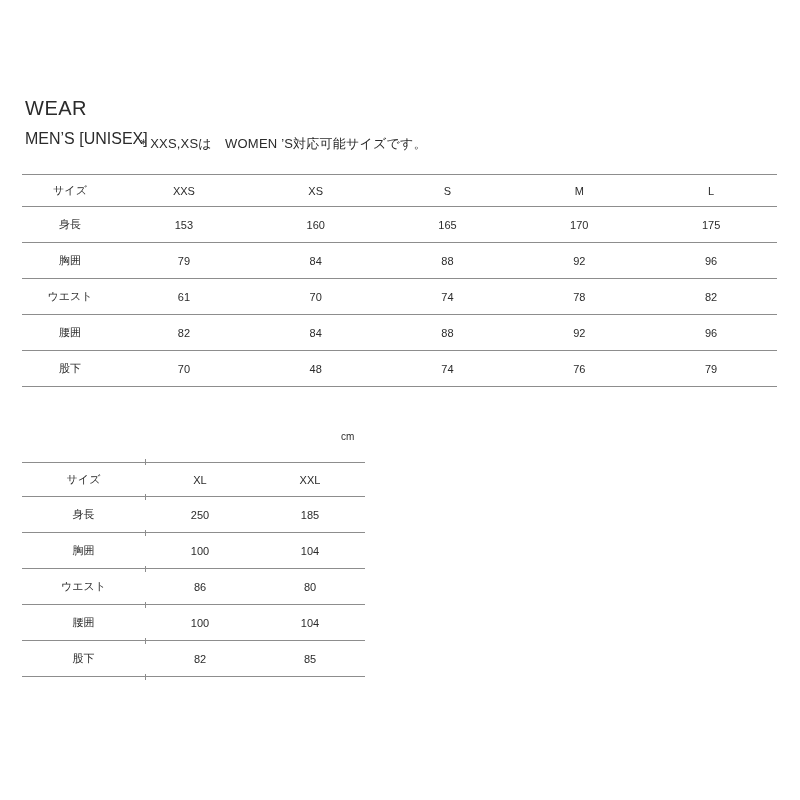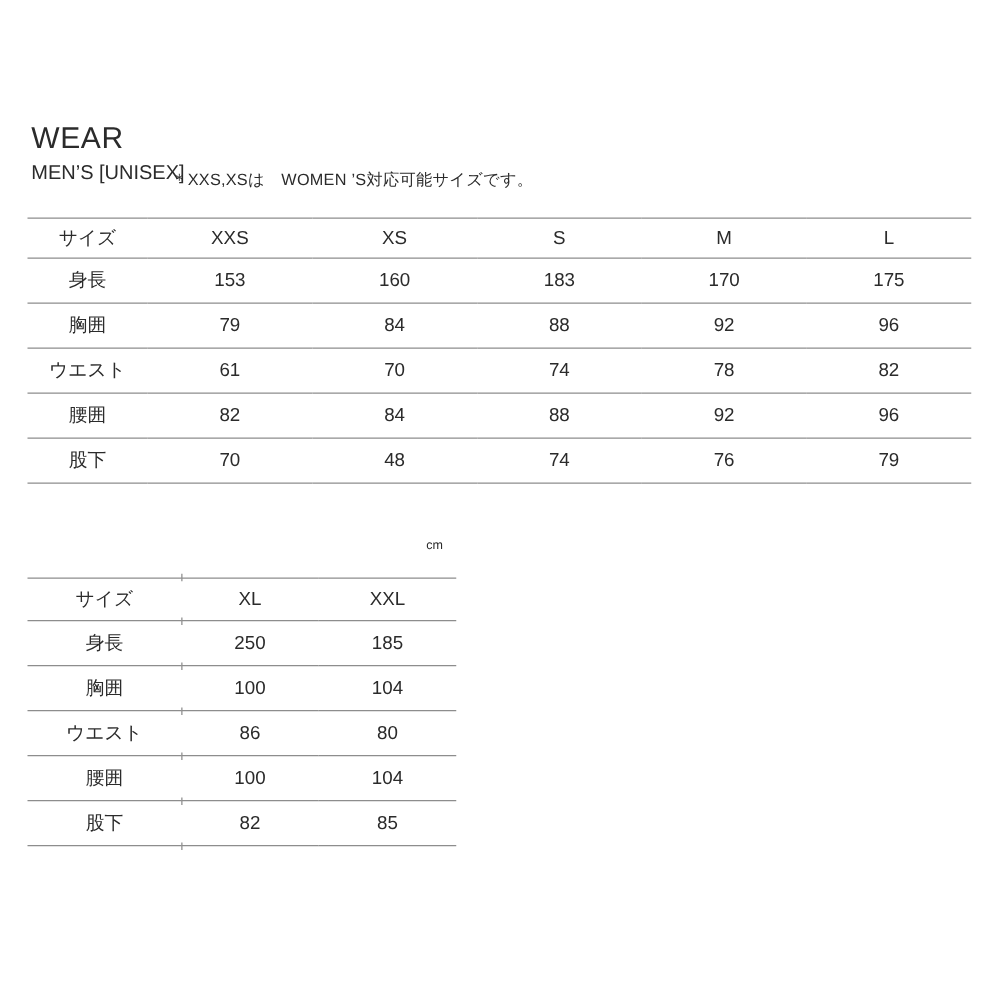--- a/index.html
+++ b/index.html
@@ -11,21 +11,21 @@
   body {
     width: 800px; height: 800px;
     background: var(--bg);
     font-family: "Liberation Sans", "DejaVu Sans", sans-serif;
     color: var(--text);
     position: relative;
     overflow: hidden;
   }
   .title {
     position: absolute; left: 25px; top: 97px;
-    font-size: 24px; font-weight: 500; letter-spacing: 0.5px;
+    font-size: 20px; font-weight: 500; letter-spacing: 0.5px;
   }
   .subtitle {
     position: absolute; left: 25px; top: 130px;
     font-size: 16px; font-weight: 500;
   }
   .note {
     position: absolute; left: 137px; top: 135px;
     font-size: 13px; font-weight: normal; letter-spacing: 0.2px;
   }
   .unit {
@@ -36,21 +36,21 @@
     position: absolute;
     border-collapse: collapse;
     table-layout: fixed;
     border-bottom: 1.5px solid var(--line);
   }
   table.tbl tr { border-top: 1.5px solid var(--line); }
   table.tbl th, table.tbl td {
     font-weight: normal;
     text-align: center;
     vertical-align: middle;
-    font-size: 15px;
+    font-size: 11px;
     padding: 0;
     color: var(--text);
     position: relative;
   }
   #table1 { left: 22px; top: 174px; width: 755px; }
   #table2 { left: 22px; top: 462px; width: 343px; }
   #table1 thead tr { height: 32px; }
   #table1 tbody tr { height: 36px; }
   #table2 thead tr { height: 34px; }
   #table2 tbody tr { height: 36px; }
@@ -93,21 +93,21 @@
           <th>S</th>
           <th>M</th>
           <th>L</th>
         </tr>
       </thead>
       <tbody>
         <tr>
           <td class="lbl">身長</td>
           <td>153</td>
           <td>160</td>
-          <td>183</td>
+          <td>165</td>
           <td>170</td>
           <td>175</td>
         </tr>
         <tr>
           <td class="lbl">胸囲</td>
           <td>79</td>
           <td>84</td>
           <td>88</td>
           <td>92</td>
           <td>96</td>

